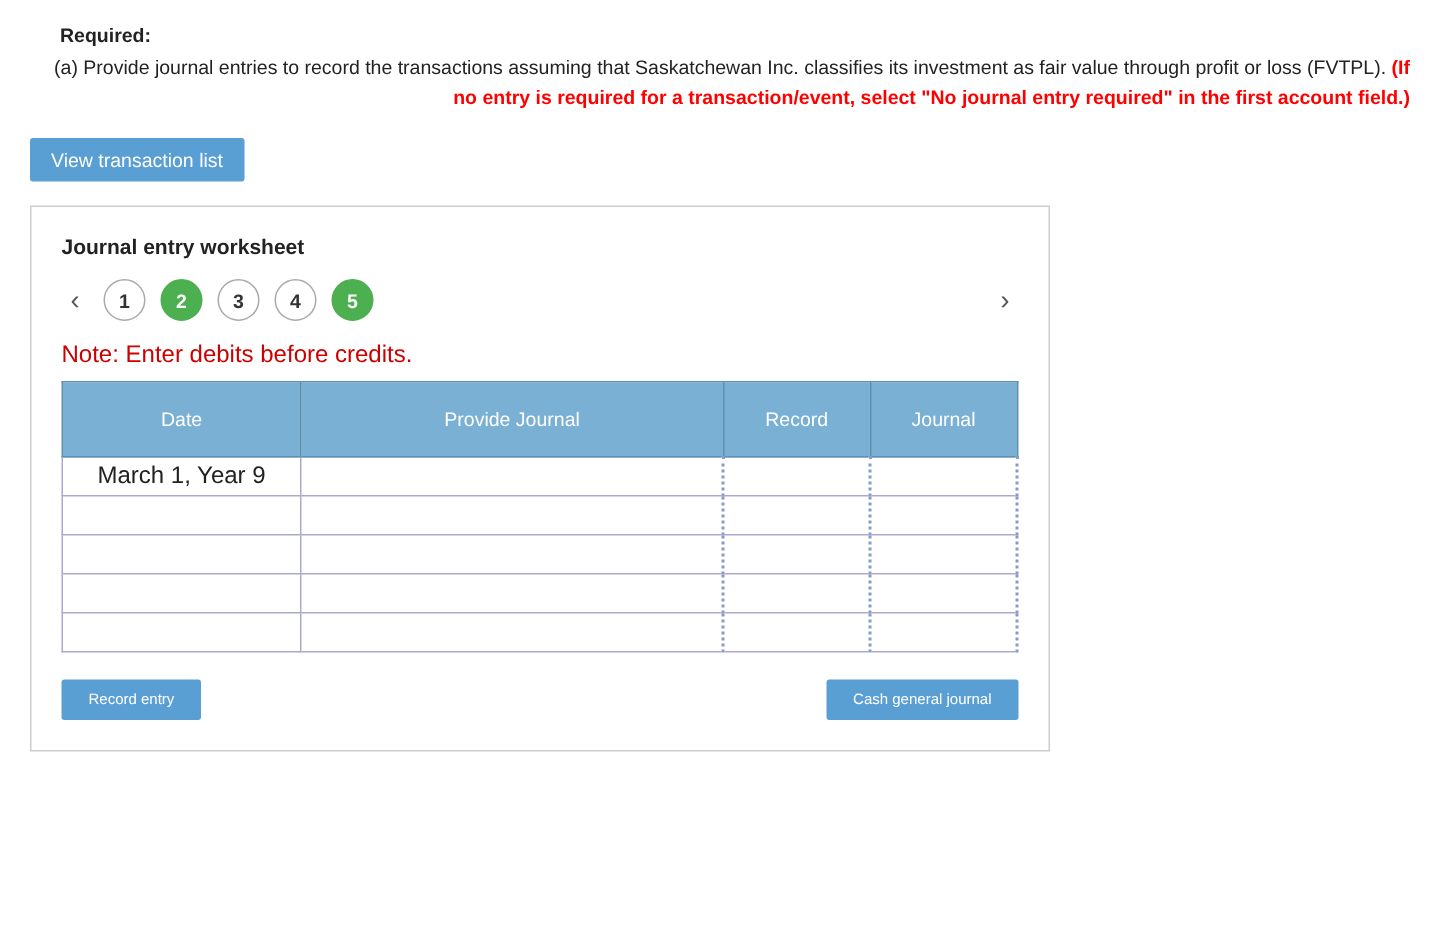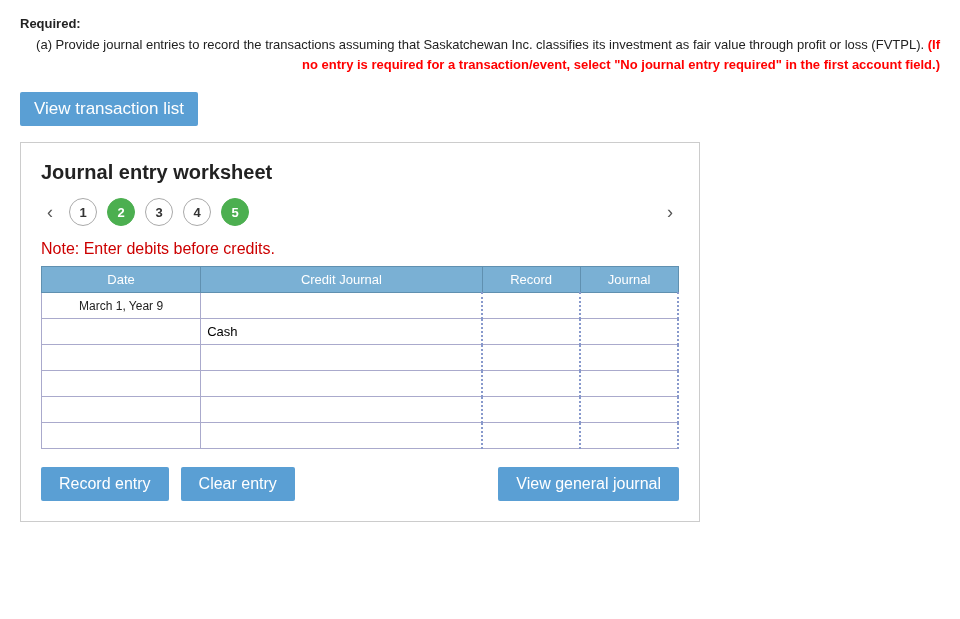--- a/index.html
+++ b/index.html
@@ -10,47 +10,48 @@
       color: #222;
       padding: 16px 20px;
       max-width: 960px;
     }
     .required-section {
       margin-bottom: 18px;
     }
     .required-title {
       font-weight: bold;
       margin-bottom: 4px;
+      margin-left: 20px;
     }
     .required-body {
       line-height: 1.5;
       text-align: right;
     }
     .required-highlight {
       color: red;
       font-weight: bold;
     }
     .view-transaction-btn {
       display: inline-block;
       background: #5a9fd4;
       color: #fff;
       border: none;
       padding: 7px 14px;
       cursor: pointer;
-      font-size: 17px;
+      font-size: 13px;
       margin-bottom: 16px;
       border-radius: 2px;
     }
     .worksheet-container {
       border: 1px solid #ccc;
       padding: 18px 20px 20px 20px;
       max-width: 680px;
     }
     .worksheet-title {
-      font-size: 20px;
+      font-size: 14px;
       font-weight: bold;
       margin-bottom: 14px;
     }
     .nav-row {
       display: flex;
       align-items: center;
       gap: 10px;
       margin-bottom: 14px;
     }
     .nav-arrow {
@@ -102,21 +103,21 @@
     .journal-table {
       width: 100%;
       border-collapse: collapse;
       font-size: 13px;
       margin-bottom: 18px;
     }
     .journal-table thead tr th {
       background: #7ab0d4;
       color: #fff;
       text-align: center;
-      padding: 5px 8px;
+      padding: 17px 8px;
       border: 1px solid #6090b0;
       font-weight: normal;
     }
     .journal-table thead tr th:first-child {
       width: 130px;
     }
     .journal-table thead tr th:nth-child(2) {
       width: 230px;
     }
     .journal-table thead tr th:nth-child(3),
@@ -124,21 +125,21 @@
       width: 80px;
     }
     .journal-table tbody tr td {
       border: 1px solid #aac;
       padding: 3px 6px;
       height: 26px;
       vertical-align: middle;
     }
     .journal-table tbody tr td.date-cell {
       text-align: center;
-      font-size: 12px;
+      font-size: 16px;
     }
     .journal-table tbody tr td.account-cell {
       border-right: 2px dotted #89c;
     }
     .journal-table tbody tr td.debit-cell,
     .journal-table tbody tr td.credit-cell {
       border-right: 2px dotted #89c;
       border-left: 2px dotted #89c;
     }
     .journal-table tbody tr td input {
@@ -152,21 +153,21 @@
       display: flex;
       gap: 12px;
       align-items: center;
     }
     .btn-blue {
       background: #5a9fd4;
       color: #fff;
       border: none;
       padding: 8px 18px;
       cursor: pointer;
-      font-size: 16px;
+      font-size: 10px;
       border-radius: 2px;
     }
     .spacer { flex: 1; }
   </style>
 </head>
 <body>
 
 
 
 
@@ -196,40 +197,34 @@
     <button class="nav-arrow">›</button>
   </div>
 
 
   <div class="note-text">Note: Enter debits before credits.</div>
 
   <table class="journal-table">
     <thead>
       <tr>
         <th>Date</th>
-        <th>Credit Journal</th>
+        <th>Provide Journal</th>
         <th>Record</th>
         <th>Journal</th>
       </tr>
     </thead>
     <tbody id="journal-tbody">
     <tr>
           <td class="date-cell">March 1, Year 9</td>
           <td class="account-cell"><input type="text" style=""></td>
           <td class="debit-cell"><input type="text" style=""></td>
           <td class="credit-cell"><input type="text" style=""></td>
         </tr>
         <tr>
           <td class="date-cell"></td>
-          <td class="account-cell"><input type="text" value="Cash" style=""></td>
-          <td class="debit-cell"><input type="text" style=""></td>
-          <td class="credit-cell"><input type="text" style=""></td>
-        </tr>
-        <tr>
-          <td class="date-cell"></td>
           <td class="account-cell"><input type="text" style=""></td>
           <td class="debit-cell"><input type="text" style=""></td>
           <td class="credit-cell"><input type="text" style=""></td>
         </tr>
         <tr>
           <td class="date-cell"></td>
           <td class="account-cell"><input type="text" style=""></td>
           <td class="debit-cell"><input type="text" style=""></td>
           <td class="credit-cell"><input type="text" style=""></td>
         </tr>
@@ -243,20 +238,19 @@
           <td class="date-cell"></td>
           <td class="account-cell"><input type="text" style=""></td>
           <td class="debit-cell"><input type="text" style=""></td>
           <td class="credit-cell"><input type="text" style=""></td>
         </tr>
       </tbody>
   </table>
 
   <div class="bottom-buttons">
     <button class="btn-blue">Record entry</button>
-    <button class="btn-blue">Clear entry</button>
     <div class="spacer"></div>
-    <button class="btn-blue">View general journal</button>
+    <button class="btn-blue">Cash general journal</button>
   </div>
 </div>
 
 
 
 
 </body></html>

